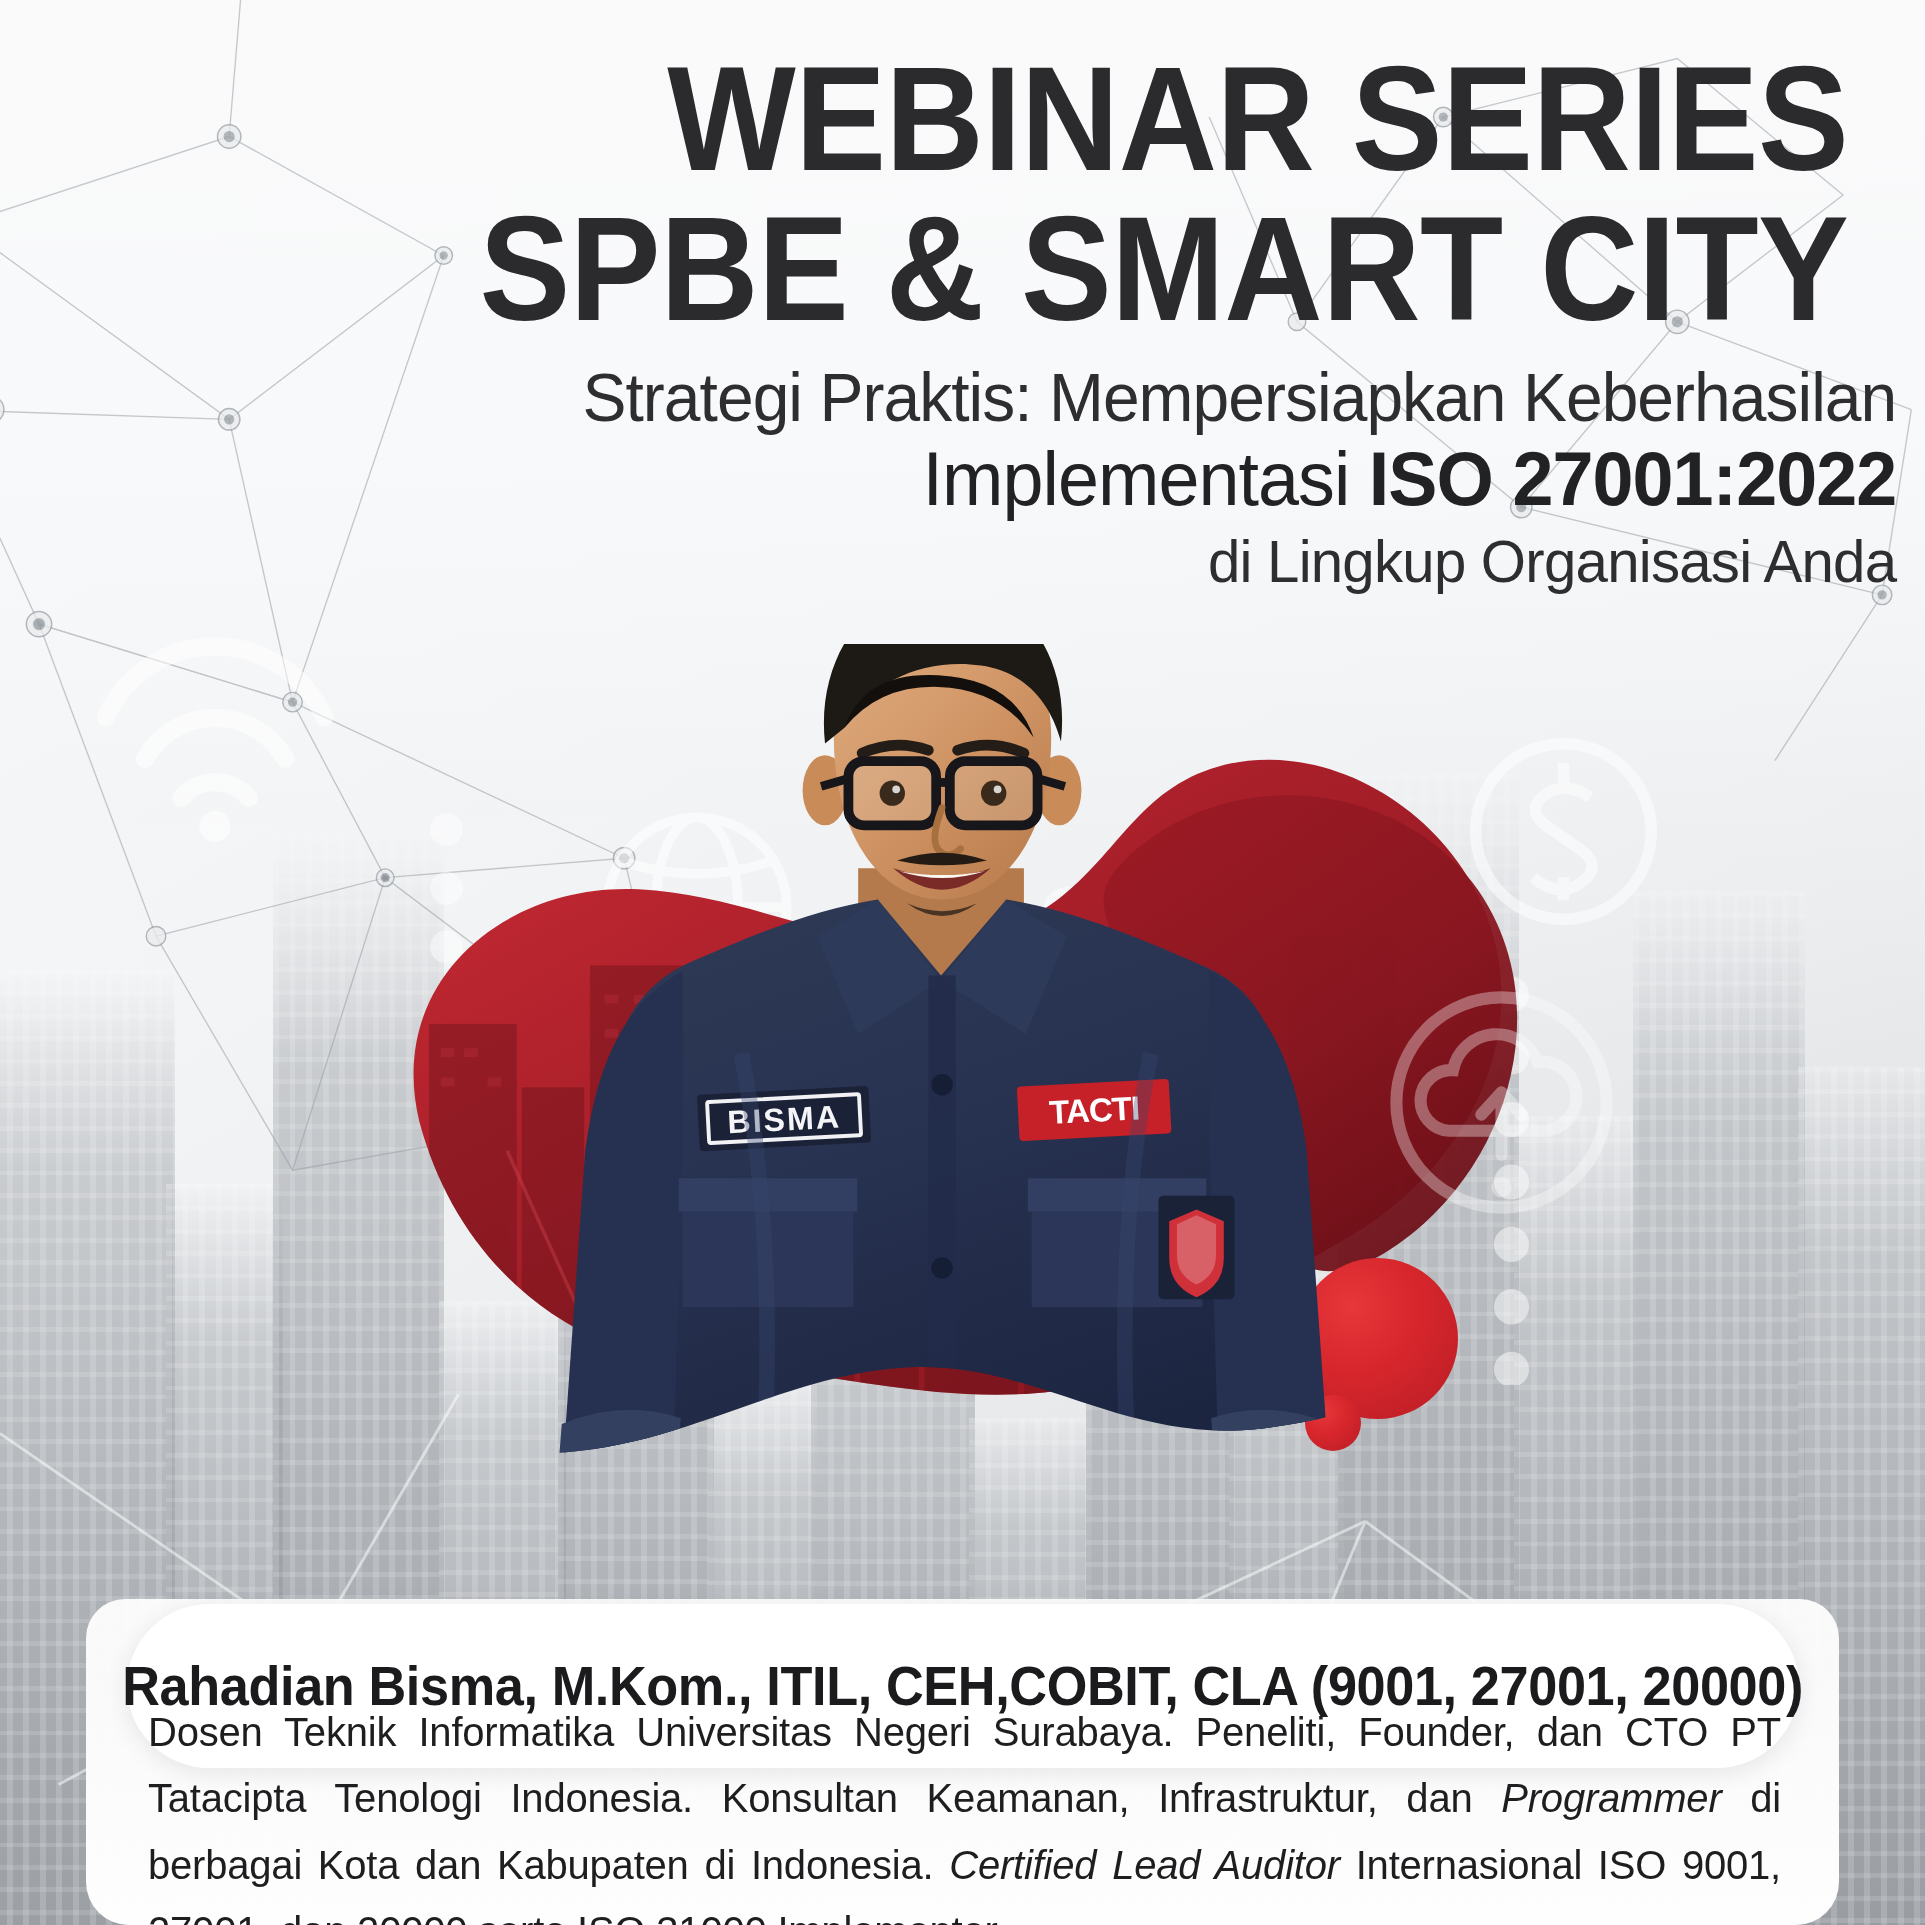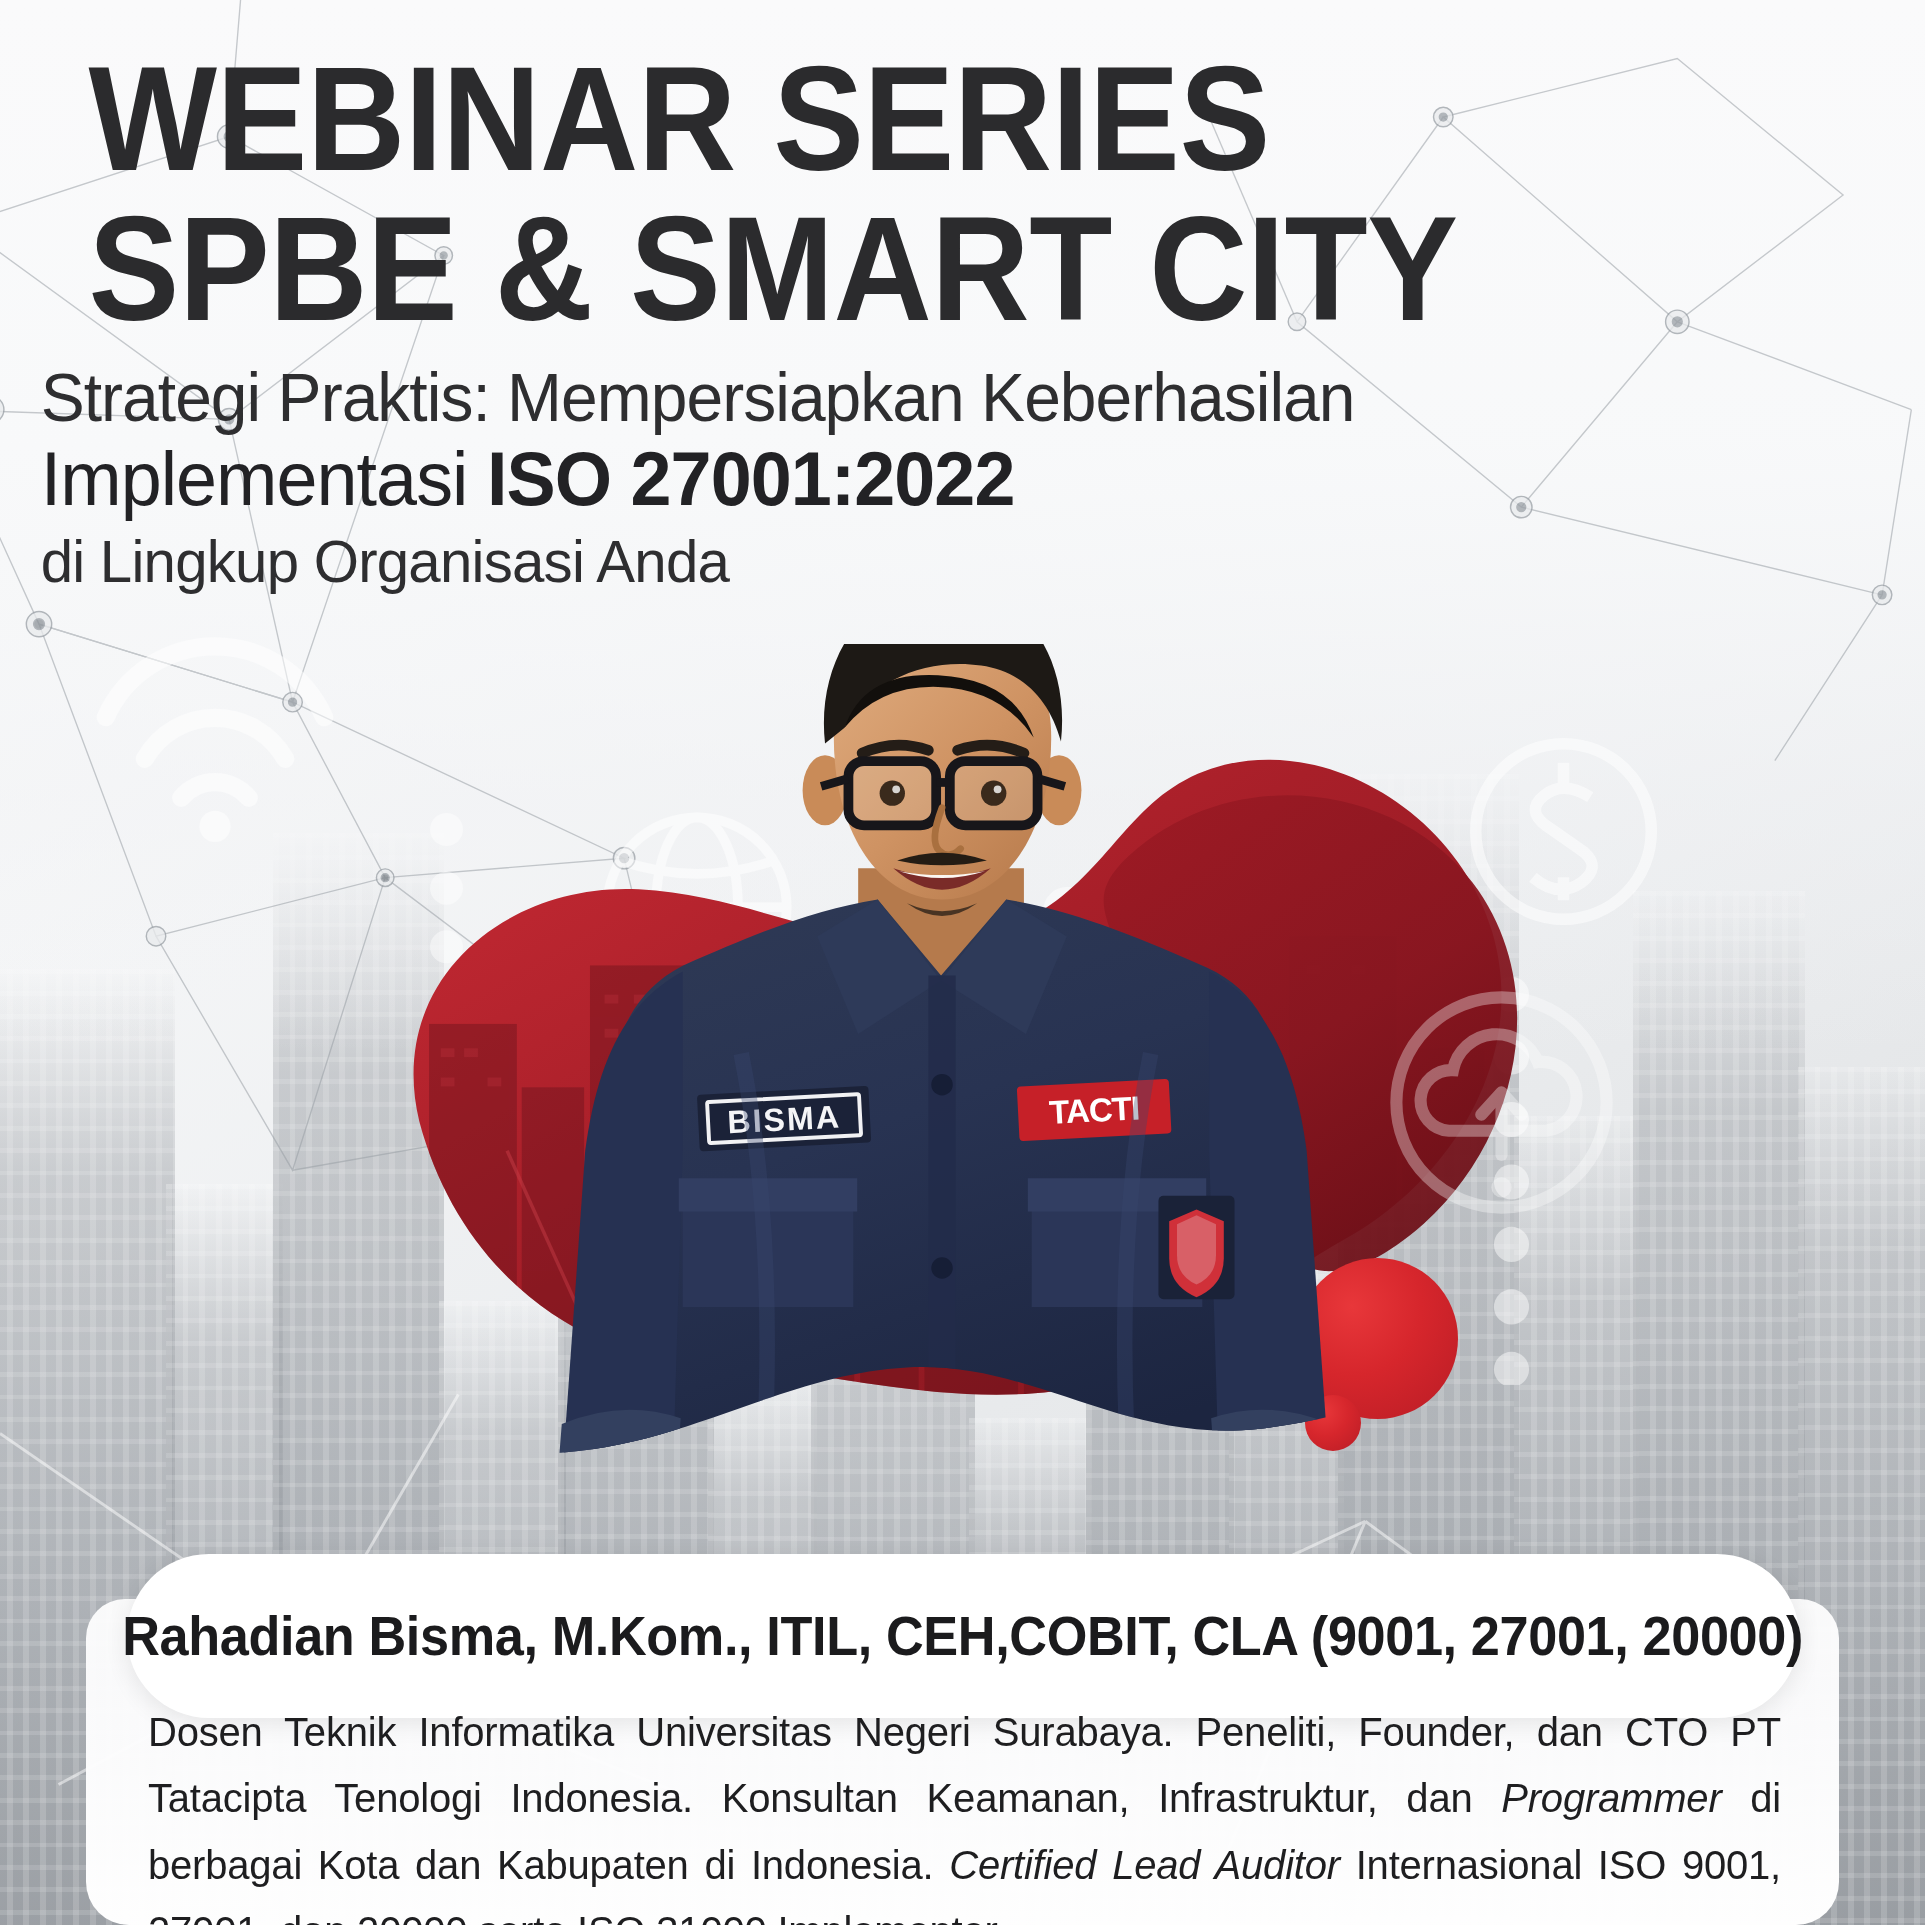--- a/index.html
+++ b/index.html
@@ -48,21 +48,21 @@
 
   
   .dot{
     position:absolute; border-radius:50%;
     background:radial-gradient(circle at 34% 30%, #e8373a 0%, #d6262c 45%, #b81c25 100%);
   }
 
   
   .head-block{
     position:absolute; left:12px; right:0; top:51px;
-    text-align:left; z-index:30;
+    text-align:right; z-index:30;
   }
   .t-line1, .t-line2{
     color:#2b2b2d;
     font-family:"Liberation Sans", sans-serif;
     font-weight:700;
     letter-spacing:-0.5px;
     line-height:.92;
     transform:scaleX(.92);
     transform-origin:center;
     white-space:nowrap;
@@ -95,21 +95,21 @@
   
   .photo-stage{
     position:absolute; left:0; right:0; top:644px; height:975px;
     z-index:24; pointer-events:none;
   }
 
   
   .name-pill{
     position:absolute;
     left:127px; width:1672px;
-    top:1554px; height:164px;
+    top:1604px; height:164px;
     background:#fff;
     border-radius:82px;
     z-index:40;
     display:flex; align-items:center; justify-content:center;
     box-shadow:0 4.9px 25px rgba(0,0,0,.09);
   }
   .name-pill span{
     color:#1b1b1d;
     font-size:55px;
     font-weight:700;

